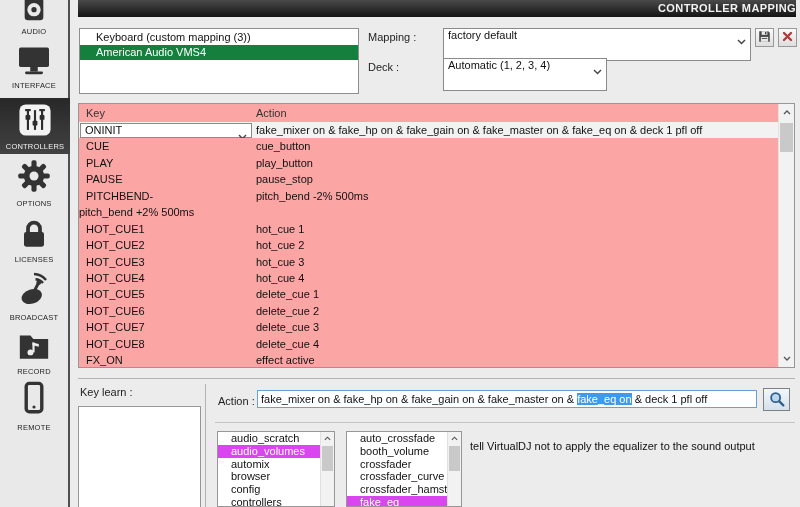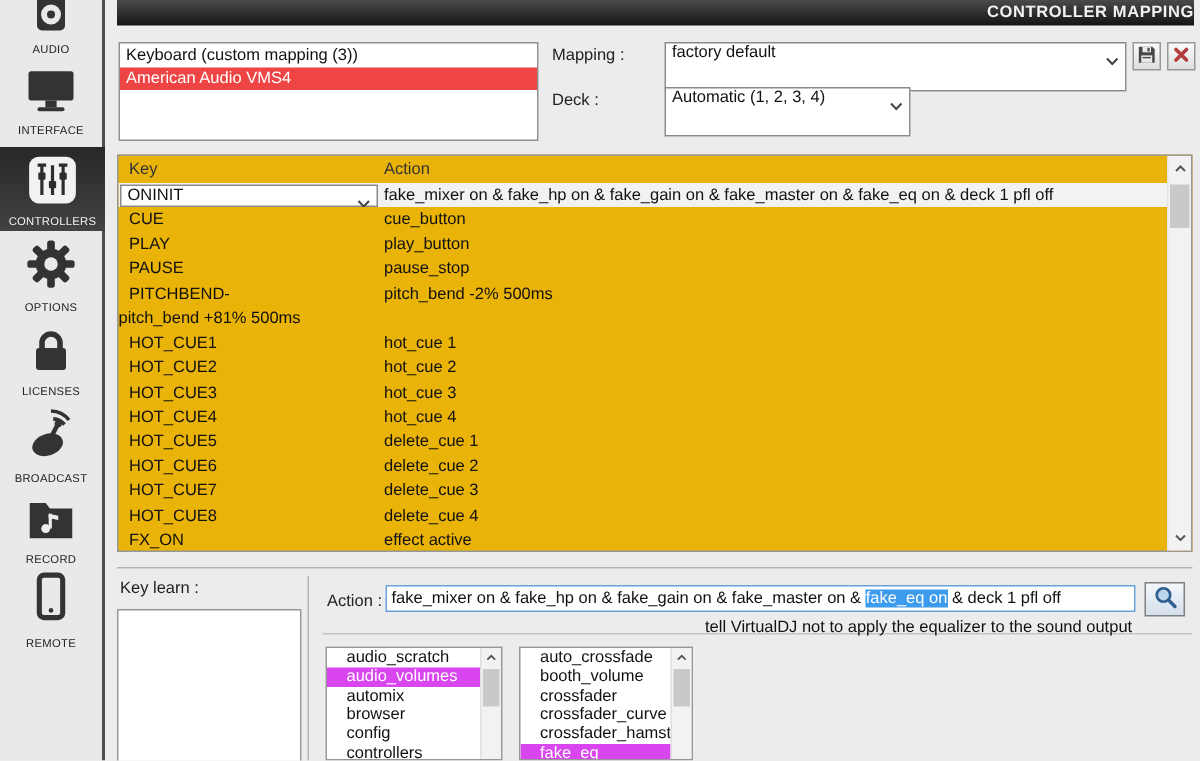--- a/index.html
+++ b/index.html
@@ -15,34 +15,34 @@
   .sb-controllers{top:98px;height:56px;padding-top:5px;box-sizing:border-box}
   .sb-options{top:158px}.sb-licenses{top:218px}.sb-broadcast{top:270px}
   .sb-record{top:330px}.sb-remote{top:380px}
   
   .header{position:absolute;left:78px;top:0;width:718px;height:17px;
           background:linear-gradient(#4a4a4a,#141414);color:#f2f2f2;font-weight:bold;
           font-size:11px;line-height:16px;text-align:right;letter-spacing:.4px}
   
   .device-list{position:absolute;left:79px;top:28px;width:278px;height:63px;background:#fff;
                border:1px solid #8f8f8f;padding-top:1px;box-sizing:content-box;overflow:hidden}
-  .lb-item{height:15px;line-height:15px;padding-left:4px;white-space:nowrap}
-  .lb-item.sel{background:#ef4444;color:#fff}
+  .lb-item{height:15px;line-height:15px;padding-left:16px;white-space:nowrap}
+  .lb-item.sel{background:#15803d;color:#fff}
   .field-label{position:absolute;color:#222}
   .lab-mapping{left:368px;top:31px}.lab-deck{left:368px;top:61px}
   .combo{position:absolute;background:#fff;border:1px solid #8a8a8a;height:33px;box-sizing:border-box;
          display:flex;align-items:flex-start;padding-left:4px;padding-right:12px;white-space:nowrap}
   .combo .chev{position:absolute;right:4px;top:6px}
   .combo-mapping{left:443px;top:28px;width:308px}
   .combo-deck{left:443px;top:58px;width:164px}
   .tool-btn{position:absolute;width:19px;height:19px;box-sizing:border-box;border:1px solid #989898;
             background:linear-gradient(#fbfbfb,#dedede);display:flex;align-items:center;justify-content:center}
   .btn-save{left:755px;top:28px}.btn-del{left:778px;top:28px}
   
-  .table{position:absolute;left:78px;top:103px;width:717px;height:265px;background:#eab308;
+  .table{position:absolute;left:78px;top:103px;width:717px;height:265px;background:#fca5a5;
          border:1px solid #979797;box-sizing:border-box}
   .thead{display:flex;height:18px;line-height:18px;border-bottom:1px solid #e2e2e2;color:#333}
   .th-key{width:177px;padding-left:7px;box-sizing:border-box}
   .tbody{position:absolute;top:18px;left:0;right:16px;bottom:0;overflow:hidden}
   .trow{display:flex;height:16.45px;line-height:16.45px}
   .trow.first{background:#f2f2f2}
   .tcell{white-space:nowrap;overflow:hidden}
   .tcell.key{width:177px;padding-left:7px;box-sizing:border-box;flex:none}
   .trow.first .tcell.key{padding-left:1px}
   .tcell.action{flex:1}
@@ -72,21 +72,21 @@
   .mini-list{position:absolute;top:431px;height:76px;background:#fff;border:1px solid #979797;
              box-sizing:border-box;overflow:hidden}
   .list-cat{left:217px;width:118px}
   .list-act{left:346px;width:116px}
   .ml-items{margin-right:13px}
   .ml-item{height:12.8px;line-height:12.8px;padding-left:13px;white-space:nowrap;overflow:hidden}
   .ml-item.sel{background:#d946ef;color:#fff}
   .ml-scroll{position:absolute;right:0;top:0;bottom:0;width:13px;background:#f2f2f2;border-left:1px solid #e0e0e0}
   .ml-up{position:absolute;top:0;left:0;width:12px;height:12px;display:flex;align-items:center;justify-content:center}
   .ml-thumb{position:absolute;left:1px;right:1px;top:14px;height:25px;background:#c9c9c9}
-  .description{position:absolute;left:470px;top:412px;width:324px;line-height:13px;color:#111}
+  .description{position:absolute;left:470px;top:440px;width:324px;line-height:13px;color:#111}
 </style>
 </head>
 <body>
 
 <div class="sidebar">
   <div class="sb-item sb-audio">
     <span>
       <svg width="32" height="30" viewBox="0 0 24 22">
         <rect x="5" y="-2" width="14" height="23" rx="2.5" fill="#333"></rect>
         <circle cx="12" cy="3" r="2" fill="#e9e9e9"></circle>
@@ -243,21 +243,21 @@
       </div>
       <div class="trow">
         <div class="tcell key">PAUSE</div>
         <div class="tcell action">pause_stop</div>
       </div>
       <div class="trow">
         <div class="tcell key">PITCHBEND-</div>
         <div class="tcell action">pitch_bend -2% 500ms</div>
       </div>
       <div class="trow">
-        <div class="tcell action">pitch_bend +81% 500ms</div>
+        <div class="tcell action">pitch_bend +2% 500ms</div>
       </div>
       <div class="trow">
         <div class="tcell key">HOT_CUE1</div>
         <div class="tcell action">hot_cue 1</div>
       </div>
       <div class="trow">
         <div class="tcell key">HOT_CUE2</div>
         <div class="tcell action">hot_cue 2</div>
       </div>
       <div class="trow">

